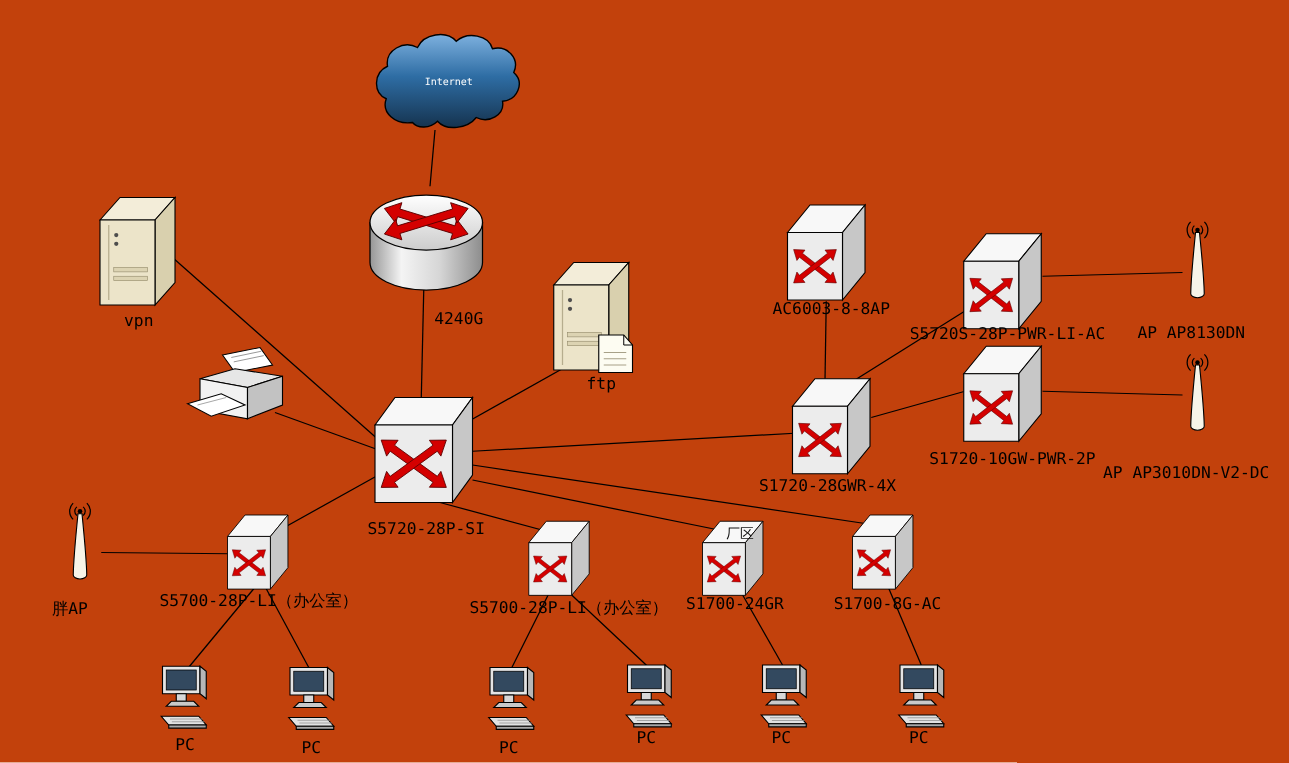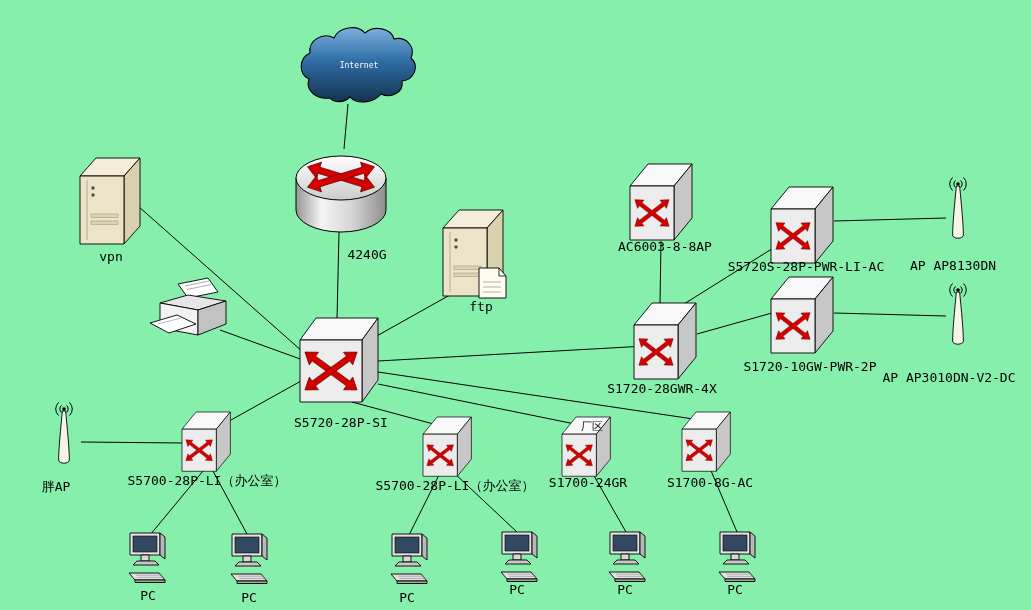--- a/index.html
+++ b/index.html
@@ -1,16 +1,16 @@
 <!DOCTYPE html>
 <html><head>
 <meta charset="utf-8">
 <style>
   html,body{margin:0;padding:0;background:#ffffff;}
-  .canvas{position:relative;width:1031px;height:610px;background:#86efac;overflow:hidden;}
+  .canvas{position:relative;width:1031px;height:610px;background:#c2410c;overflow:hidden;}
   svg{display:block;}
   .lbl{font-family:"DejaVu Sans Mono","Liberation Mono",monospace;font-size:13px;fill:#000;}
   .lbl-sm{font-family:"DejaVu Sans Mono","Liberation Mono",monospace;font-size:11px;fill:#111;}
   .lbl-cloud{font-family:"DejaVu Sans Mono","Liberation Mono",monospace;font-size:8px;fill:#ffffff;}
   .edge{stroke:#000;stroke-width:1;fill:none;}
   .red-arrow{fill:#d40000;stroke:#5d0000;stroke-width:0.7;}
   .outline{stroke:#000;stroke-width:0.9;}
 </style>
 </head>
 <body>

